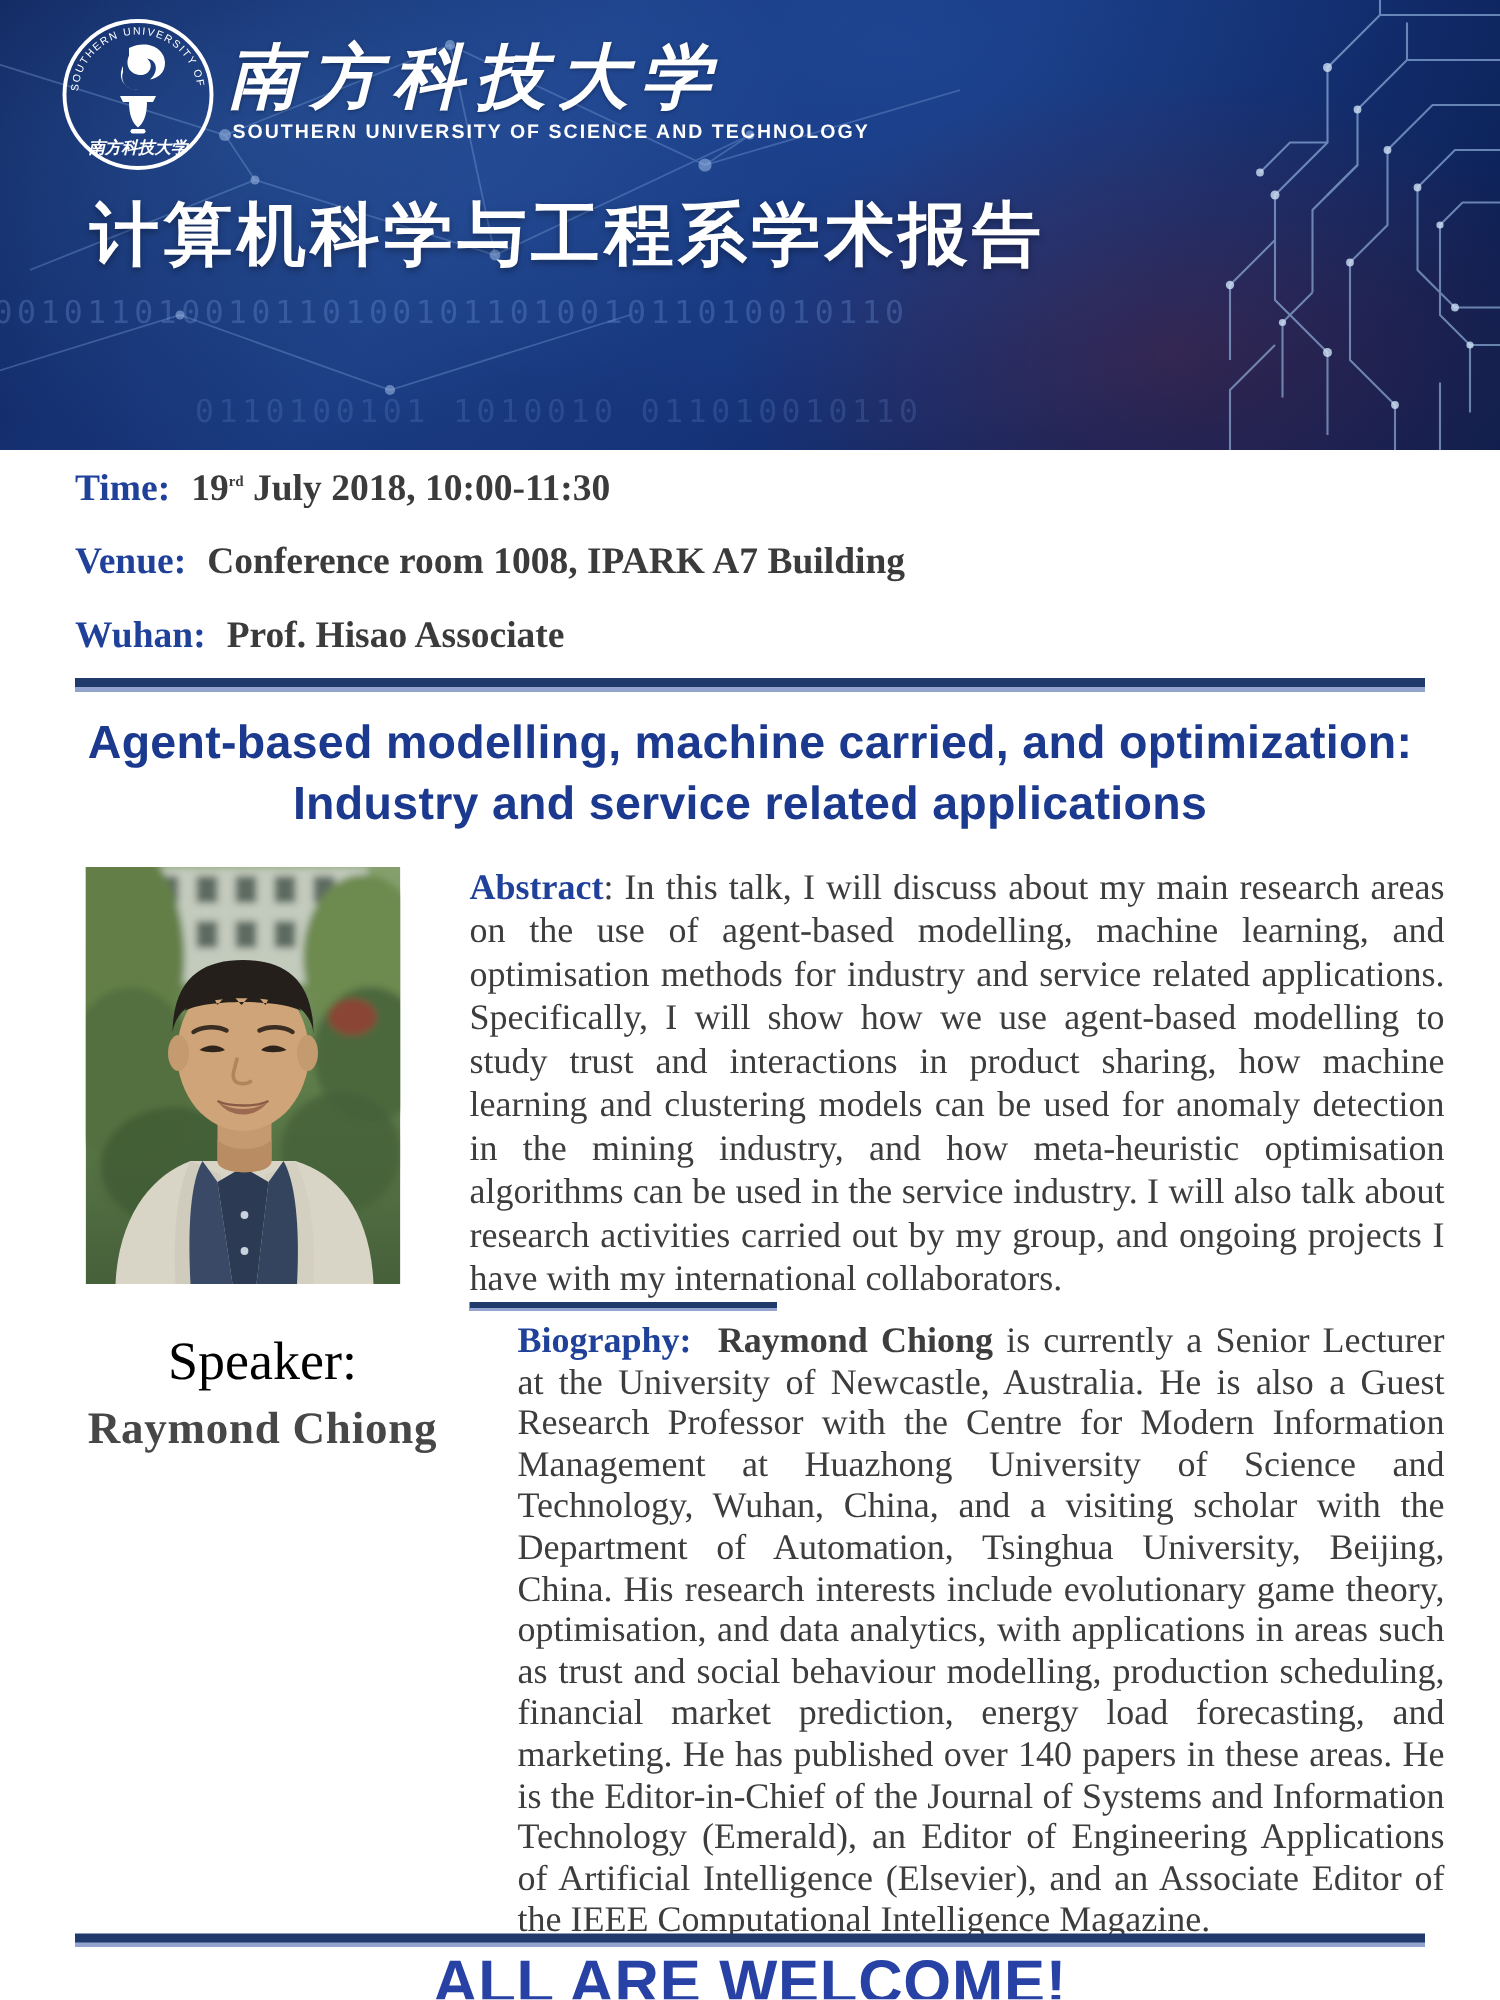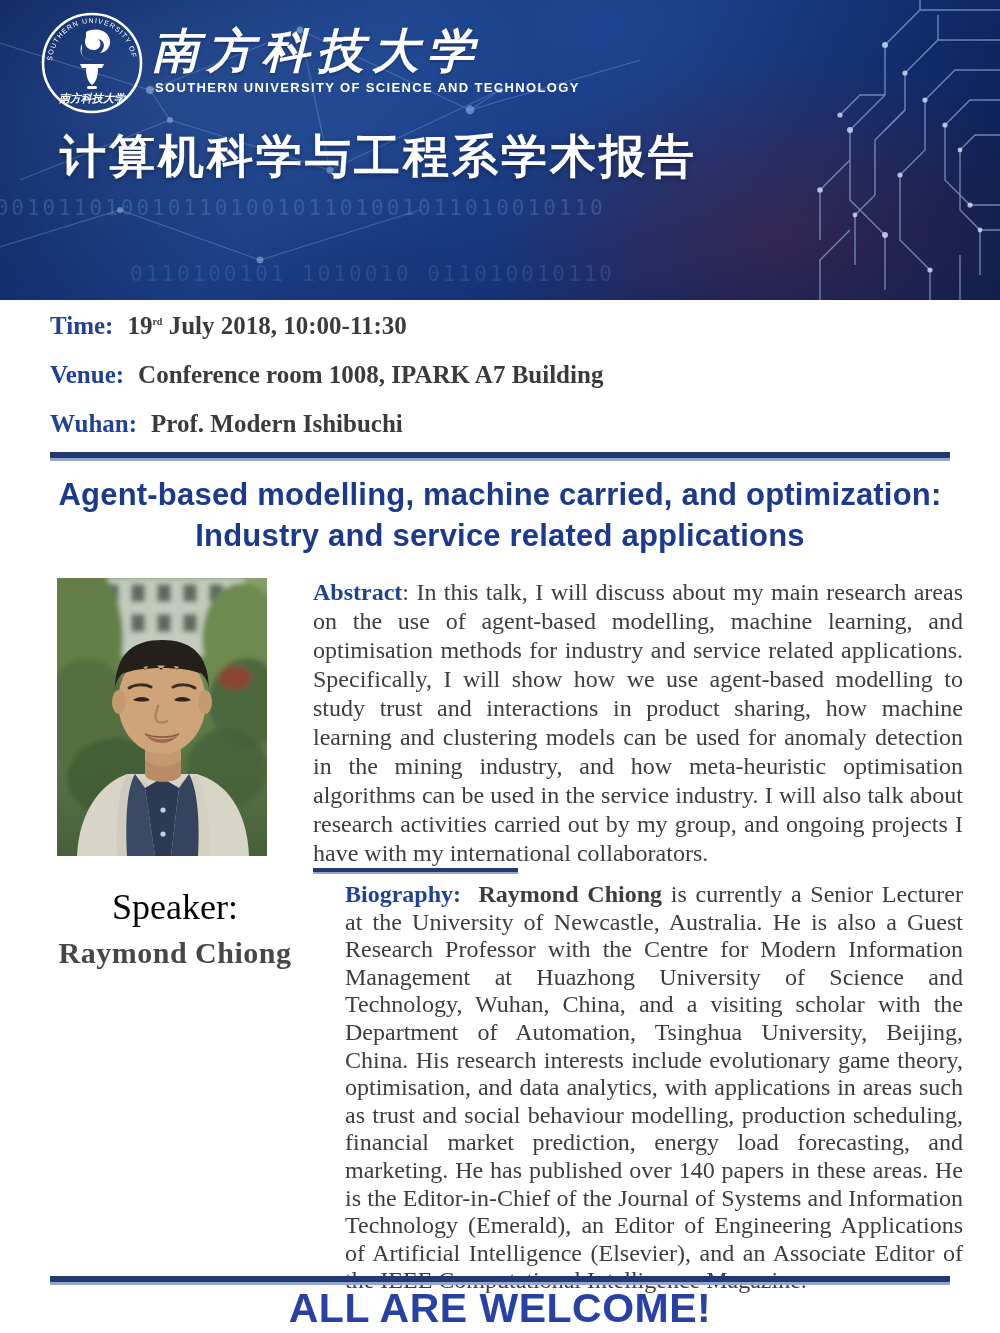--- a/index.html
+++ b/index.html
@@ -87,21 +87,21 @@
   .para {
     font-family:"Liberation Serif", serif; color:#3d3d3d;
     font-size:24px; line-height:29px; text-align:justify;
   }
   .para.bio { line-height:27.6px; margin-top:7px;margin-left:32px; }
   .lead-label { color:#1f419a; font-weight:bold; }
   .lead-name { font-weight:bold; color:#3d3d3d; }
   .mid-rule { margin-top:6px; margin-bottom:2px; }
 
   
-  .bottom-section { position:absolute; left:0; right:0; bottom:0; height:57px; }
+  .bottom-section { position:absolute; left:0; right:0; bottom:0; height:44px; }
   .bottom-section .divider { margin:0 50px; }
   .welcome-wrap { position:relative; text-align:center; margin-top:1px; }
   .welcome-text {
     display:inline-block; color:#2841a5; font-weight:bold; font-size:41px;
     letter-spacing:0.5px; line-height:44px; white-space:nowrap;
   }
   .welcome-reflection {
     position:absolute; left:0; right:0; top:40px; text-align:center;
     transform:scaleY(-1); opacity:0.45;
     -webkit-mask-image:linear-gradient(to top, rgba(0,0,0,0.9), rgba(0,0,0,0) 75%);
@@ -195,21 +195,21 @@
   </div>
 
   <div class="details">
     <div class="detail-line">
       <span class="detail-label">Time:</span><span>19</span><sup>rd</sup><span> July 2018, 10:00-11:30</span>
     </div>
     <div class="detail-line">
       <span class="detail-label">Venue:</span><span>Conference room 1008, IPARK A7 Building</span>
     </div>
     <div class="detail-line" style="margin-bottom:14px;">
-      <span class="detail-label">Wuhan:</span><span>Prof. Modern Ishibuchi</span>
+      <span class="detail-label">Wuhan:</span><span>Prof. Hisao Associate</span>
     </div>
   </div>
 
   <div class="divider"></div>
 
   <div class="talk-title">
     <div>Agent-based modelling, machine carried, and optimization:</div>
     <div>Industry and service related applications</div>
   </div>
 

